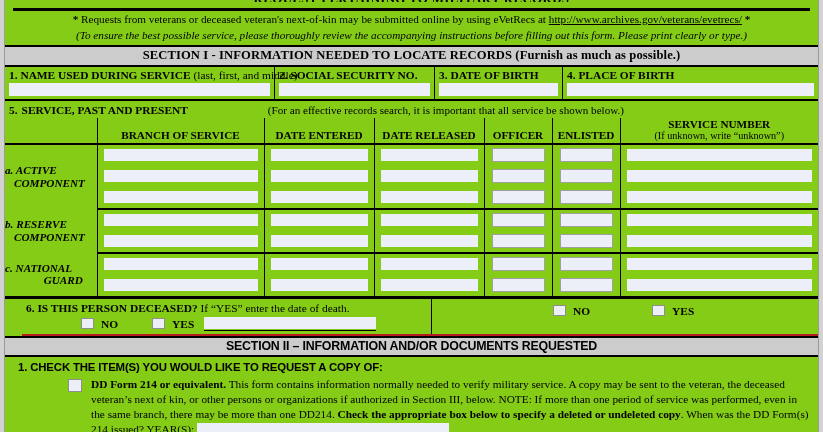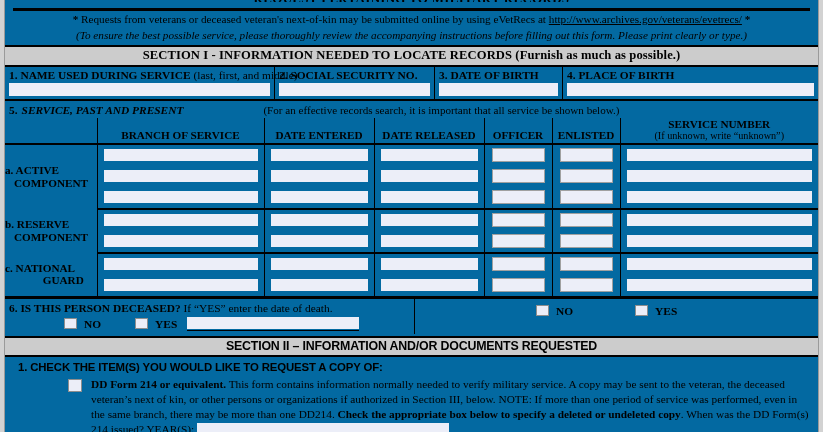--- a/index.html
+++ b/index.html
@@ -13,21 +13,21 @@
     overflow: hidden;
     font-family: "Liberation Serif", "DejaVu Serif", serif;
     color: #000000;
     position: relative;
   }
 
   
   #page {
     position: absolute;
     inset: 0;
-    background: #0369a1;
+    background: #84cc16;
   }
   .edge-strip {
     position: absolute;
     top: 0;
     bottom: 0;
     width: 1px;
     background: #9a9a9a;
   }
   .edge-strip.left  { left: 4px; }
   .edge-strip.right { right: 4px; }
@@ -179,21 +179,21 @@
   thead.head-under th { border-bottom: 2px solid #000; }
 
   td.rowlbl {
     font-size: 11.2px;
     font-weight: bold;
     line-height: 1.12;
     text-align: left;
     padding-left: 8px;
     vertical-align: middle;
   }
-  td.rowlbl .ind { display: block; }
+  td.rowlbl .ind { display: block; font-style: italic; }
   td.rowlbl .ind.pad { padding-left: 9px; }
   td.rowlbl.ng .ind.pad { padding-left: 25px; text-align: center; }
 
   tr.grp-end td { border-bottom: 2px solid #000; }
 
   .cellfill {
     background: #eceef8;
     height: 12px;
     margin: 0 6px;
   }
@@ -209,21 +209,22 @@
   col.w-branch { width: 167px; }
   col.w-entered{ width: 110px; }
   col.w-rel    { width: 110px; }
   col.w-off    { width: 68px; }
   col.w-enl    { width: 68px; }
   col.w-svcnum { width: auto; }
 
   
   .qrow {
     display: flex;
-    border-bottom: 2px solid #0369a1;
+    border-bottom: 2px solid #b91c1c;
+    margin-left: 17px;
   }
   .q6 {
     width: 410px;
     border-right: 1px solid #000;
     padding: 3px 0 3px 4px;
     box-sizing: border-box;
   }
   .q7 {
     flex: 1;
     padding: 3px 0 3px 6px;
@@ -355,21 +356,21 @@
         <div class="lbl">
           <span>4.</span>
           <span>PLACE OF BIRTH</span>
         </div>
         <div class="fill"></div>
       </div>
     </div>
 
     <div class="item5-line">
       <span class="t1">5.</span>
-      <span class="t1" style="padding-left:4px;font-style:italic;">SERVICE, PAST AND PRESENT</span>
+      <span class="t1" style="padding-left:4px;">SERVICE, PAST AND PRESENT</span>
       <span class="t2">(For an effective records search, it is important that all service be shown below.)</span>
     </div>
 
     <table class="svc">
       <colgroup>
         <col class="w-lbl">
           <col class="w-branch">
           <col class="w-entered">
           <col class="w-rel">
         <col class="w-off">

